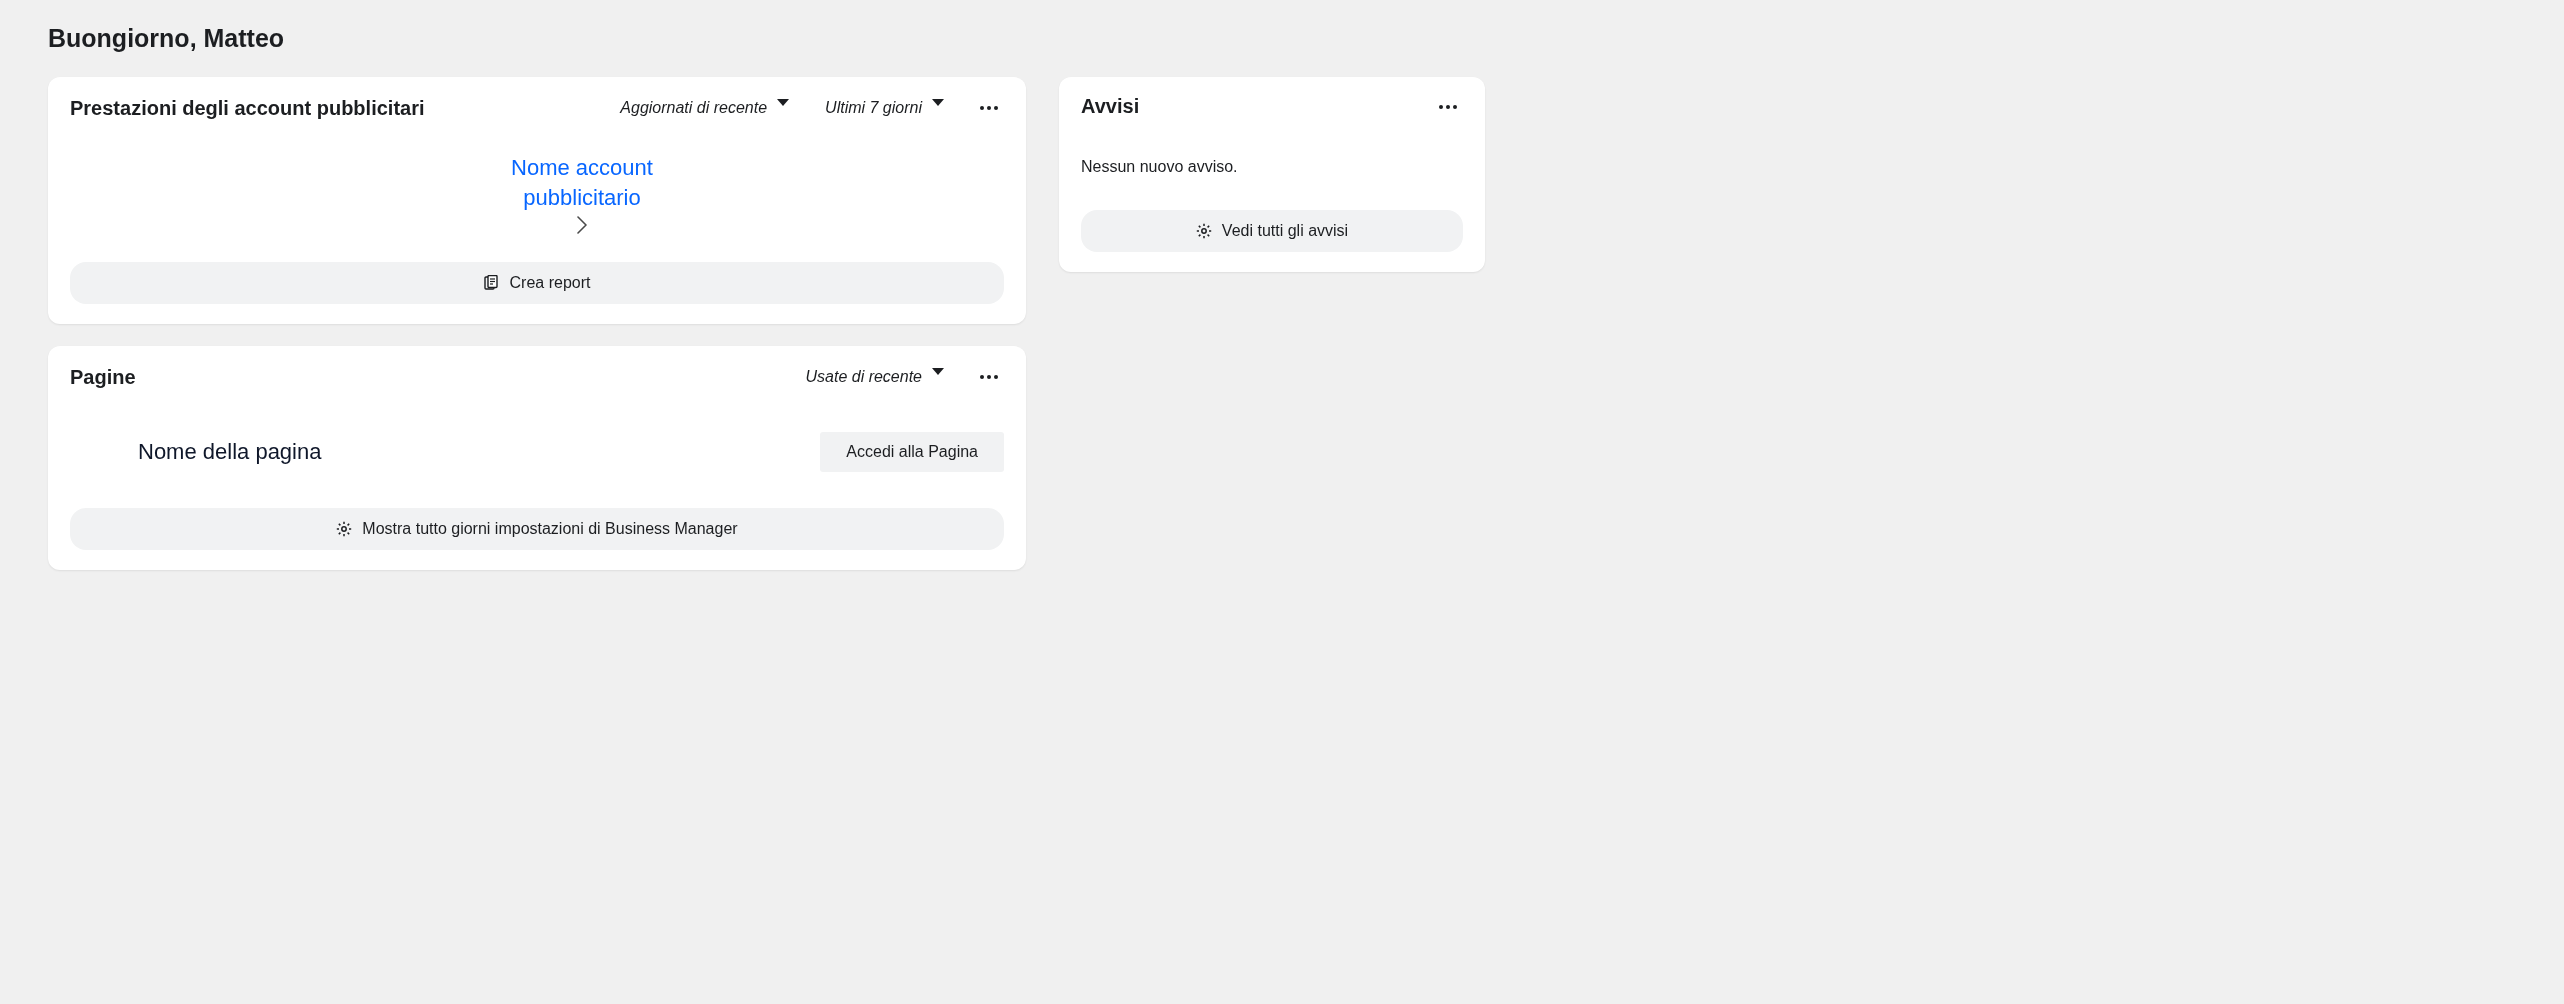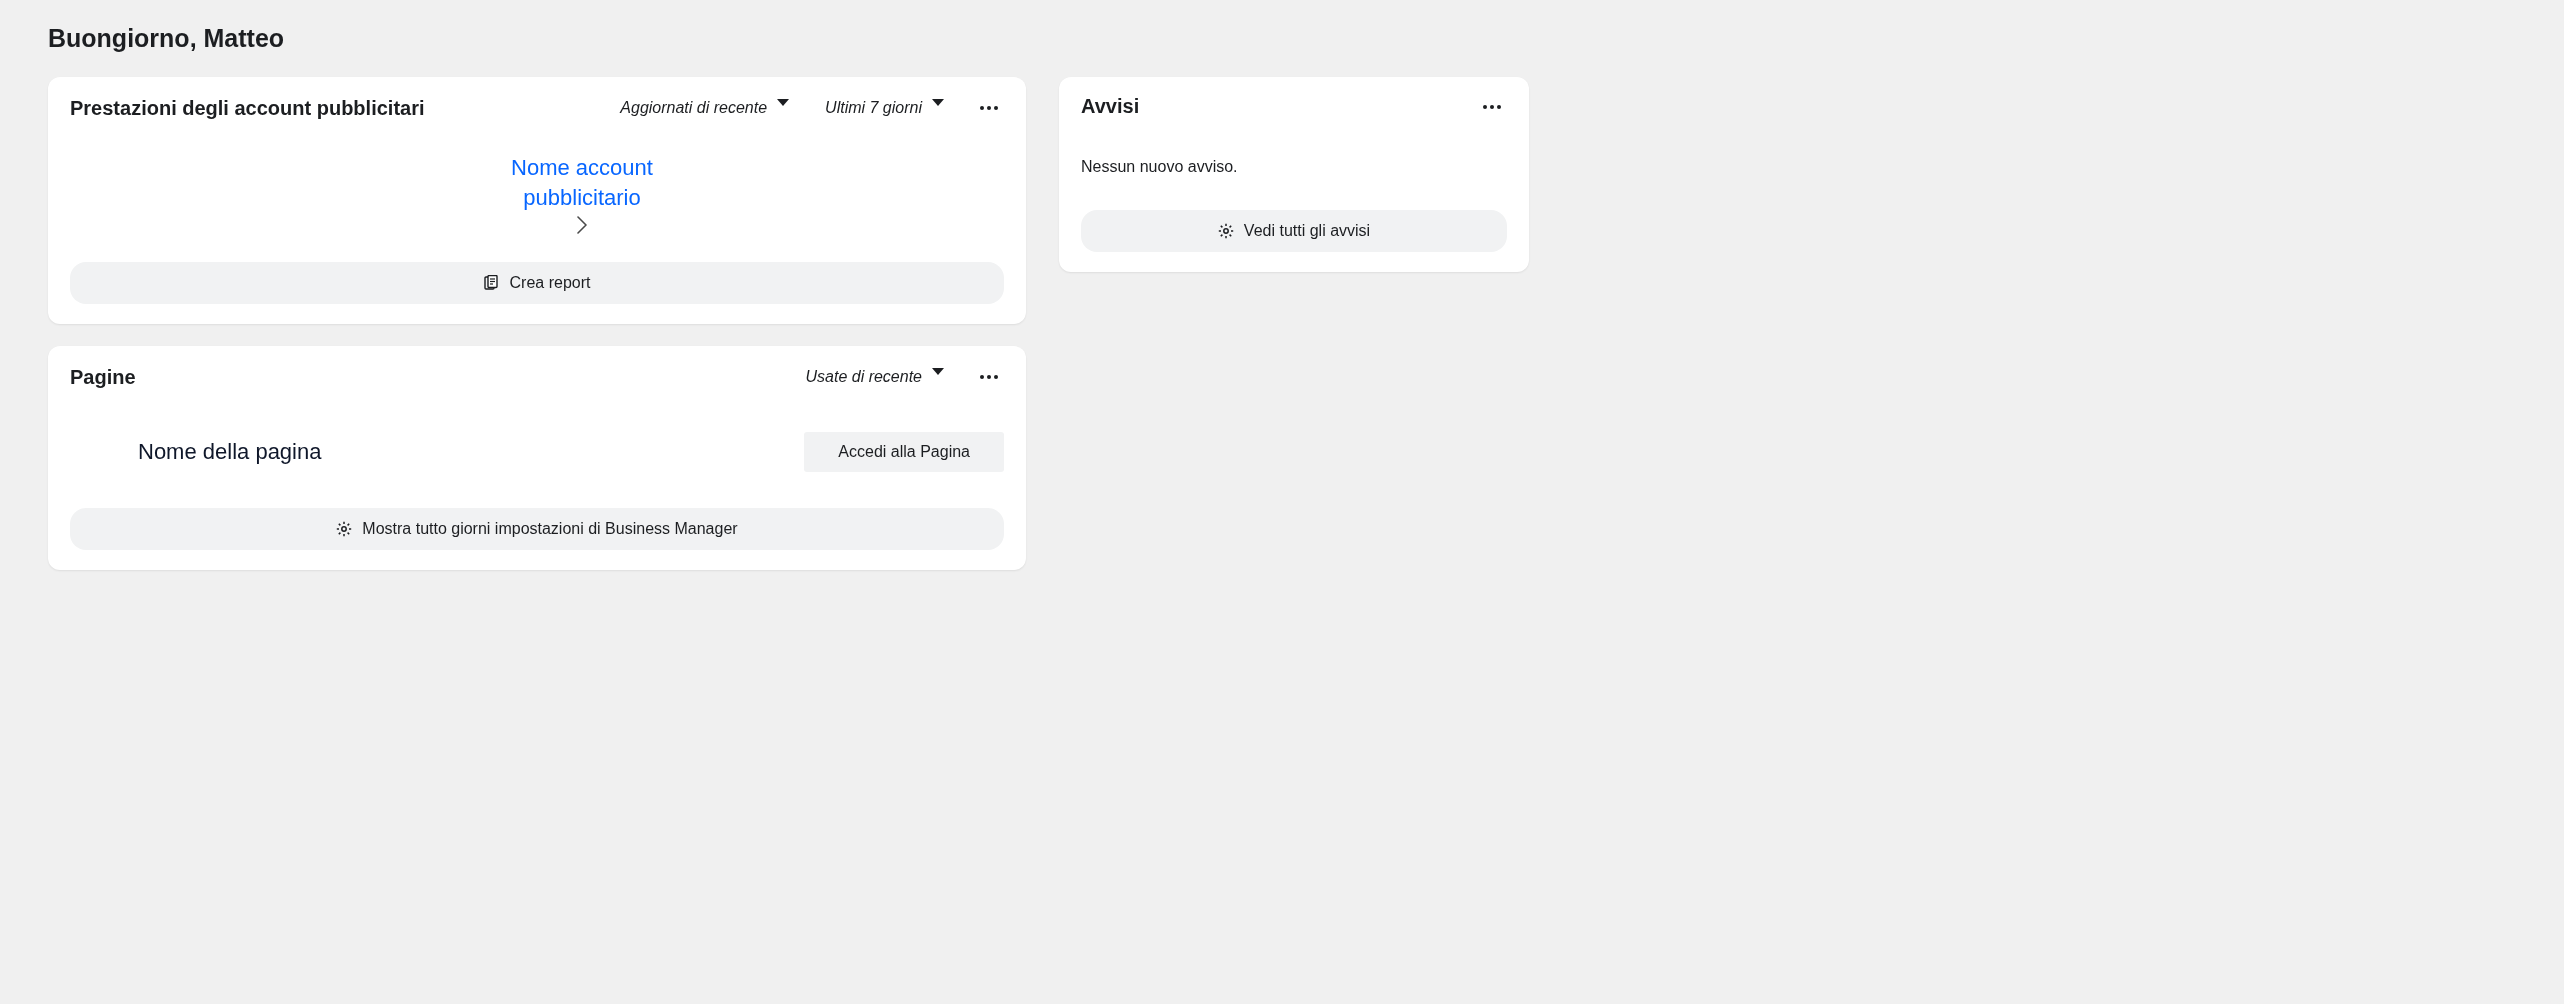--- a/index.html
+++ b/index.html
@@ -20,21 +20,21 @@
     gap: 33px;
     align-items: flex-start;
   }
   .left-col {
     width: 978px;
     display: flex;
     flex-direction: column;
     gap: 22px;
   }
   .right-col {
-    width: 470px;
+    width: 426px;
   }
   .card {
     background: #fff;
     border-radius: 12px;
     box-shadow: 0 1px 2px rgba(0,0,0,0.08);
     padding: 18px 22px 20px 22px;
   }
   .card-header {
     display: flex;
     align-items: center;
@@ -119,21 +119,21 @@
     padding: 30px 0 36px 68px;
   }
   .page-name {
     font-size: 22px;
     color: #0f172a;
   }
   .inline-btn {
     background: #f1f2f3;
     border: none;
     border-radius: 3px;
-    padding: 11px 34px;
+    padding: 11px 26px;
     font-size: 16px;
     color: #1c1e21;
     cursor: pointer;
     font-family: inherit;
   }
   .alert-body {
     font-size: 16px;
     color: #1c1e21;
     padding: 28px 0 34px 0;
   }

